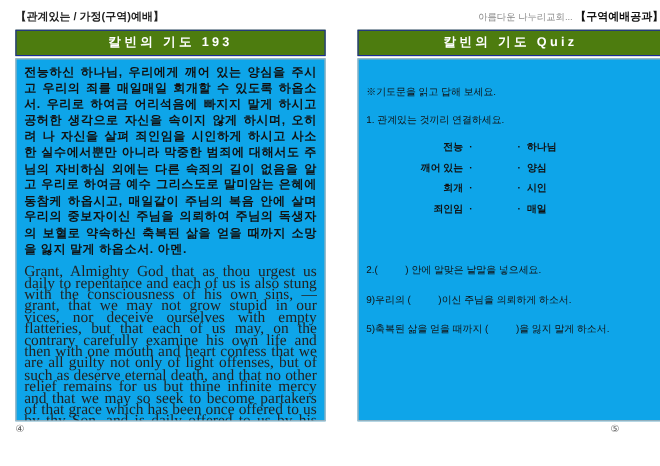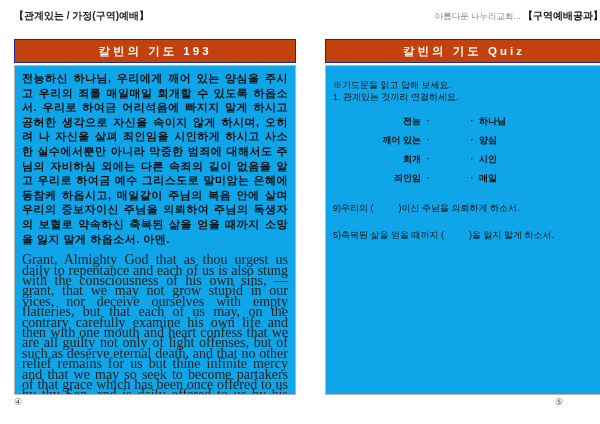--- a/index.html
+++ b/index.html
@@ -10,22 +10,22 @@
   .page{position:absolute;top:8px;}
   .page-left{left:14px;width:282px;}
   .page-right{left:325px;width:278px;}
 
   .hdr-left{font-size:10px;font-weight:bold;color:#222;height:15px;line-height:15px;}
   .hdr-right{font-size:9px;text-align:right;height:15px;line-height:15px;white-space:nowrap;}
   .hdr-church{color:#888;font-size:8.5px;}
   .hdr-label{color:#111;font-weight:bold;font-size:10px;}
 
   .titlebar{
-    margin-top:16px;height:22px;line-height:22px;text-align:center;
-    background:#c2410c;border:1px solid #1b2a99;color:#ffffff;
+    margin-top:4px;height:22px;line-height:22px;text-align:center;
+    background:#4d7c0f;border:1px solid #1b2a99;color:#ffffff;
     font-weight:bold;font-size:11.5px;letter-spacing:3px;
   }
 
   .contentbox{
     margin-top:2px;border:1px solid #b5b5b5;background:#0ea5e9;
     height:330px;box-sizing:border-box;padding:5px 7px;overflow:hidden;
   }
 
   .kr-prayer{
     font-size:11px;font-weight:bold;line-height:14.6px;
@@ -33,22 +33,22 @@
   }
   .en-prayer{
     margin-top:9px;font-family:"Liberation Serif",serif;
     font-size:14px;line-height:10.4px;text-align:justify;color:#222;
   }
 
   .pagenum{margin-top:2px;font-size:9px;color:#555;}
   .pagenum-right{text-align:right;padding-right:40px;}
 
   .quiz{font-size:9px;line-height:12px;}
-  .quiz-intro{margin-top:8px;white-space:pre-wrap;}
-  .quiz-q1{white-space:pre-wrap;}
+  .quiz-intro{margin-top:18px;white-space:pre-wrap;}
+  .quiz-q1{margin-top:14px;white-space:pre-wrap;}
   .match-table{margin-top:8px;}
   .match-row{display:flex;align-items:center;height:19px;font-weight:bold;}
   .match-left{width:88px;text-align:right;}
   .match-dot{width:14px;text-align:center;color:#111;}
   .match-gap{width:30px;}
   .match-right{text-align:right;}
   .quiz-q2{margin-top:40px;white-space:pre-wrap;}
   .fill{margin-top:15px;white-space:pre-wrap;}
 </style>
 </head>
@@ -97,18 +97,19 @@
       </div>
       <div class="match-row">
         <span class="match-left">죄인임</span>
         <span class="match-dot">·</span>
         <span class="match-gap"></span>
         <span class="match-dot">·</span>
         <span class="match-right">매일</span>
       </div>
     </div>
 
+    <div class="quiz-q2">2.(          ) 안에 알맞은 낱말을 넣으세요.</div>
     <div class="fill">9)우리의 (          )이신 주님을 의뢰하게 하소서.</div>
     <div class="fill">5)축복된 삶을 얻을 때까지 (          )을 잃지 말게 하소서.</div>
 
   </div>
   <div class="pagenum pagenum-right">⑤</div>
 </div>
 
 </body></html>

